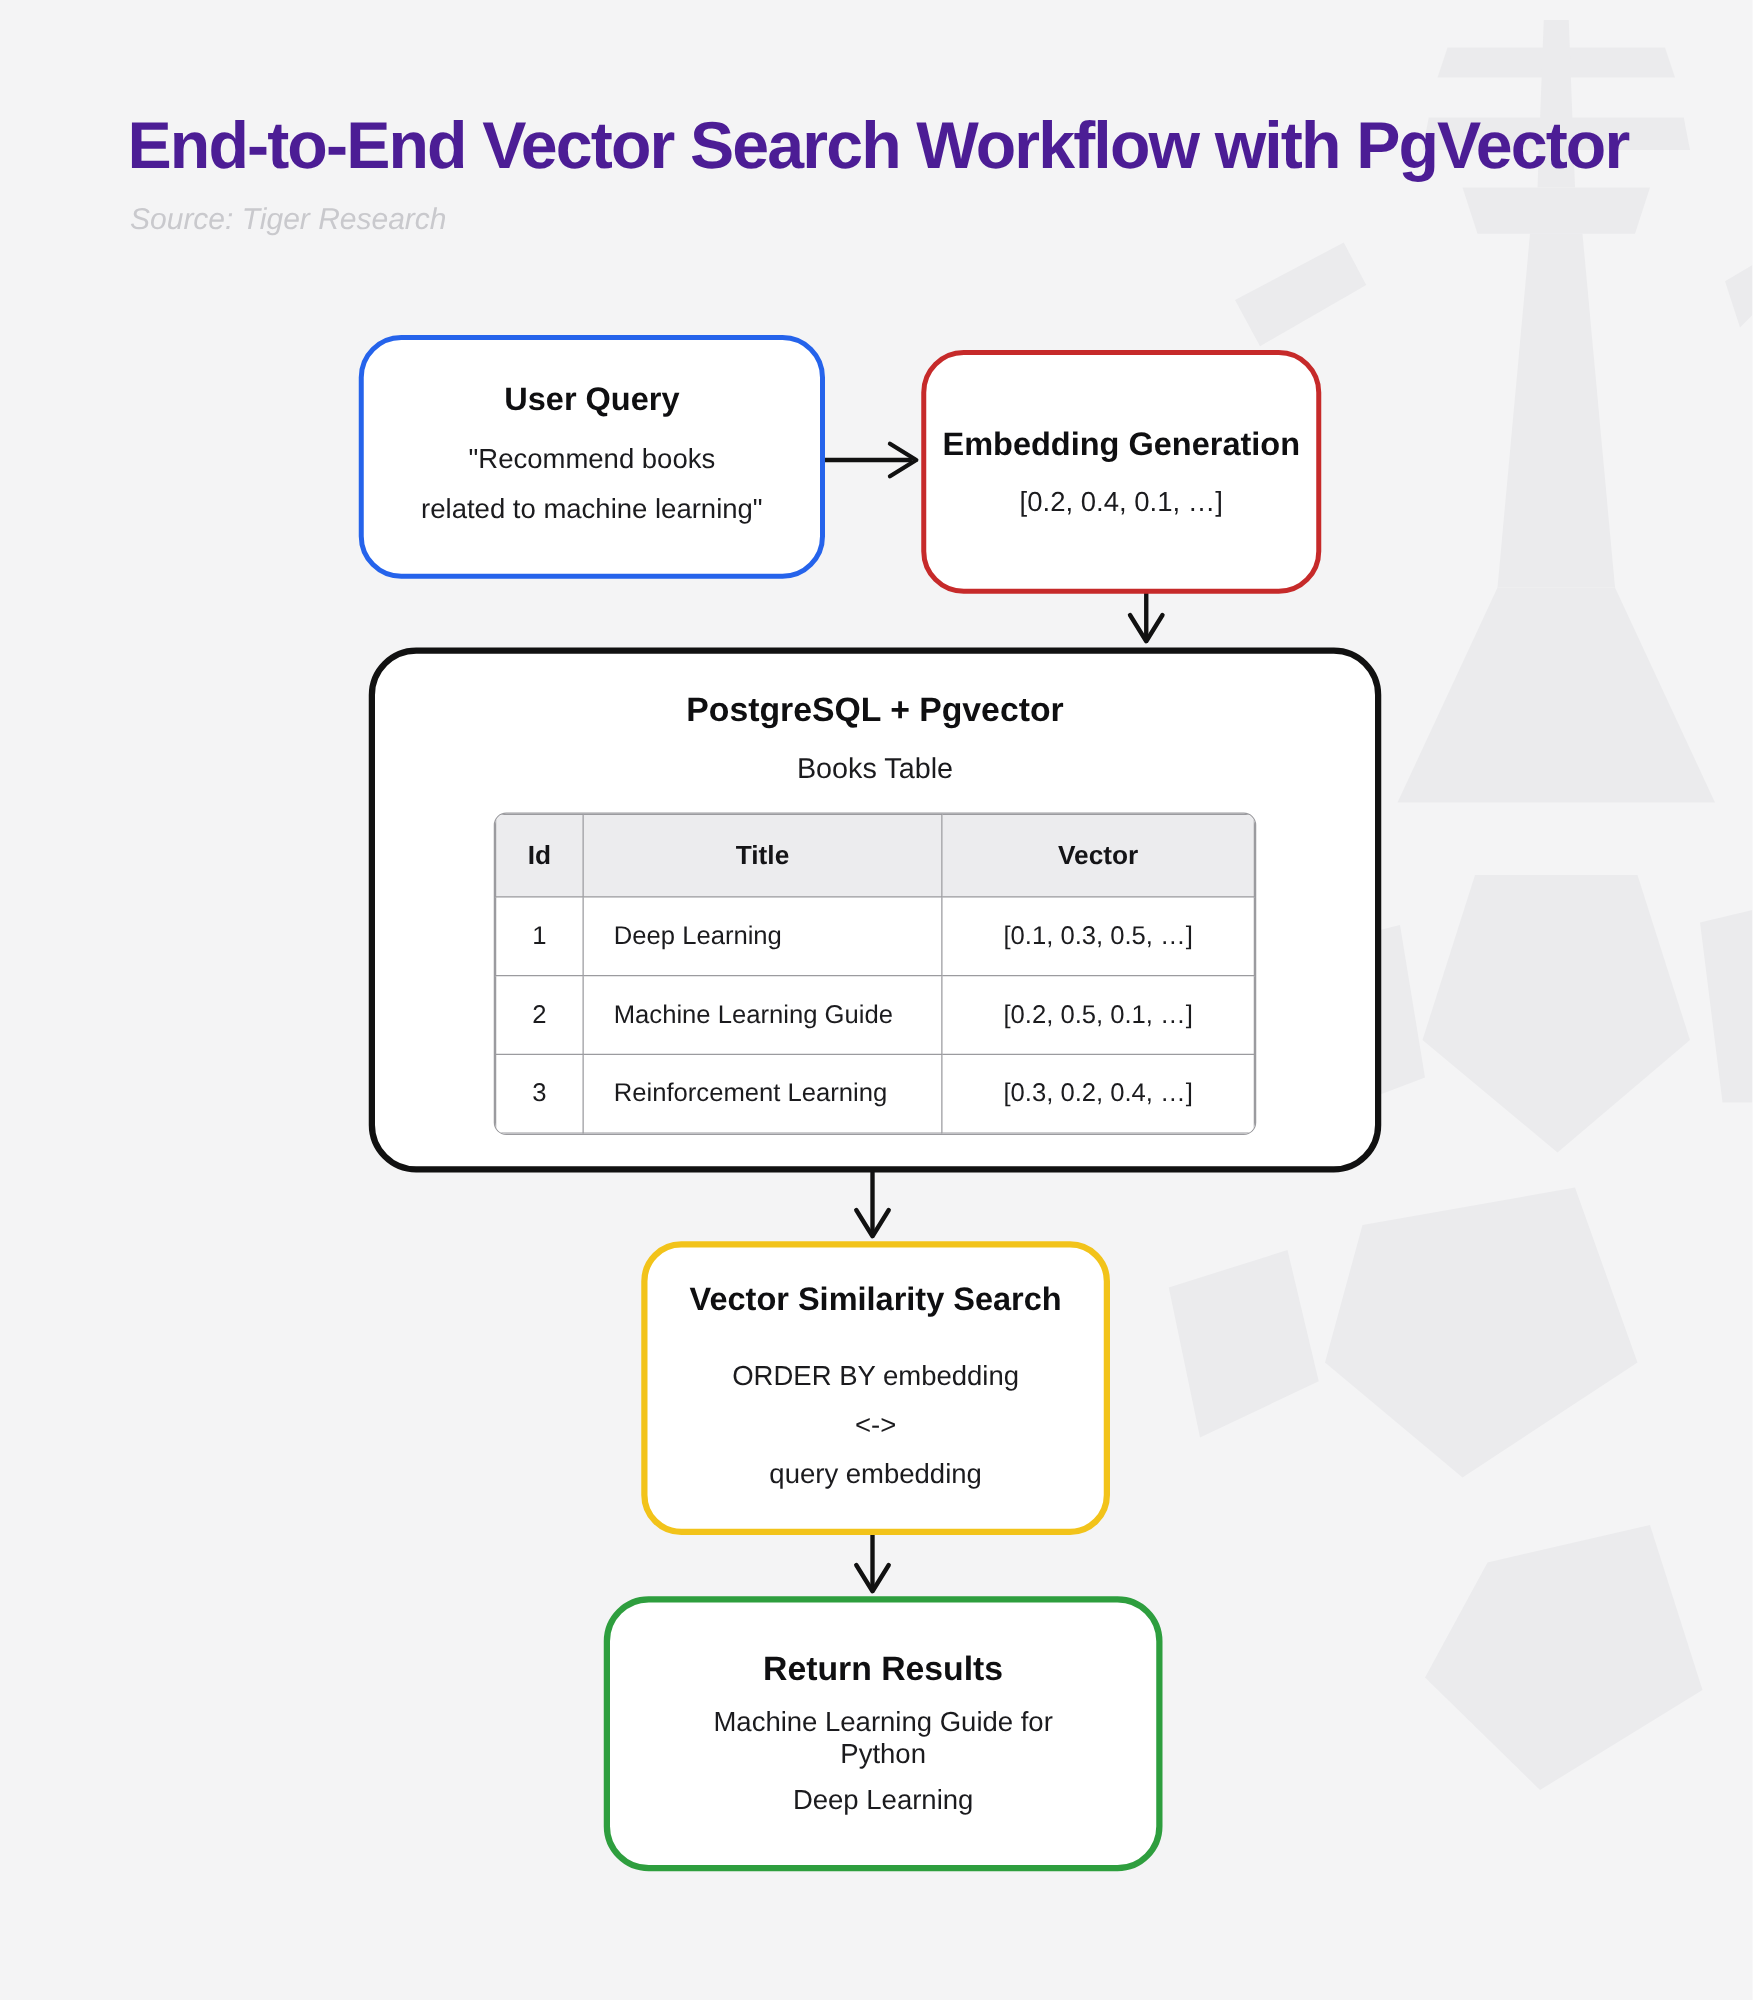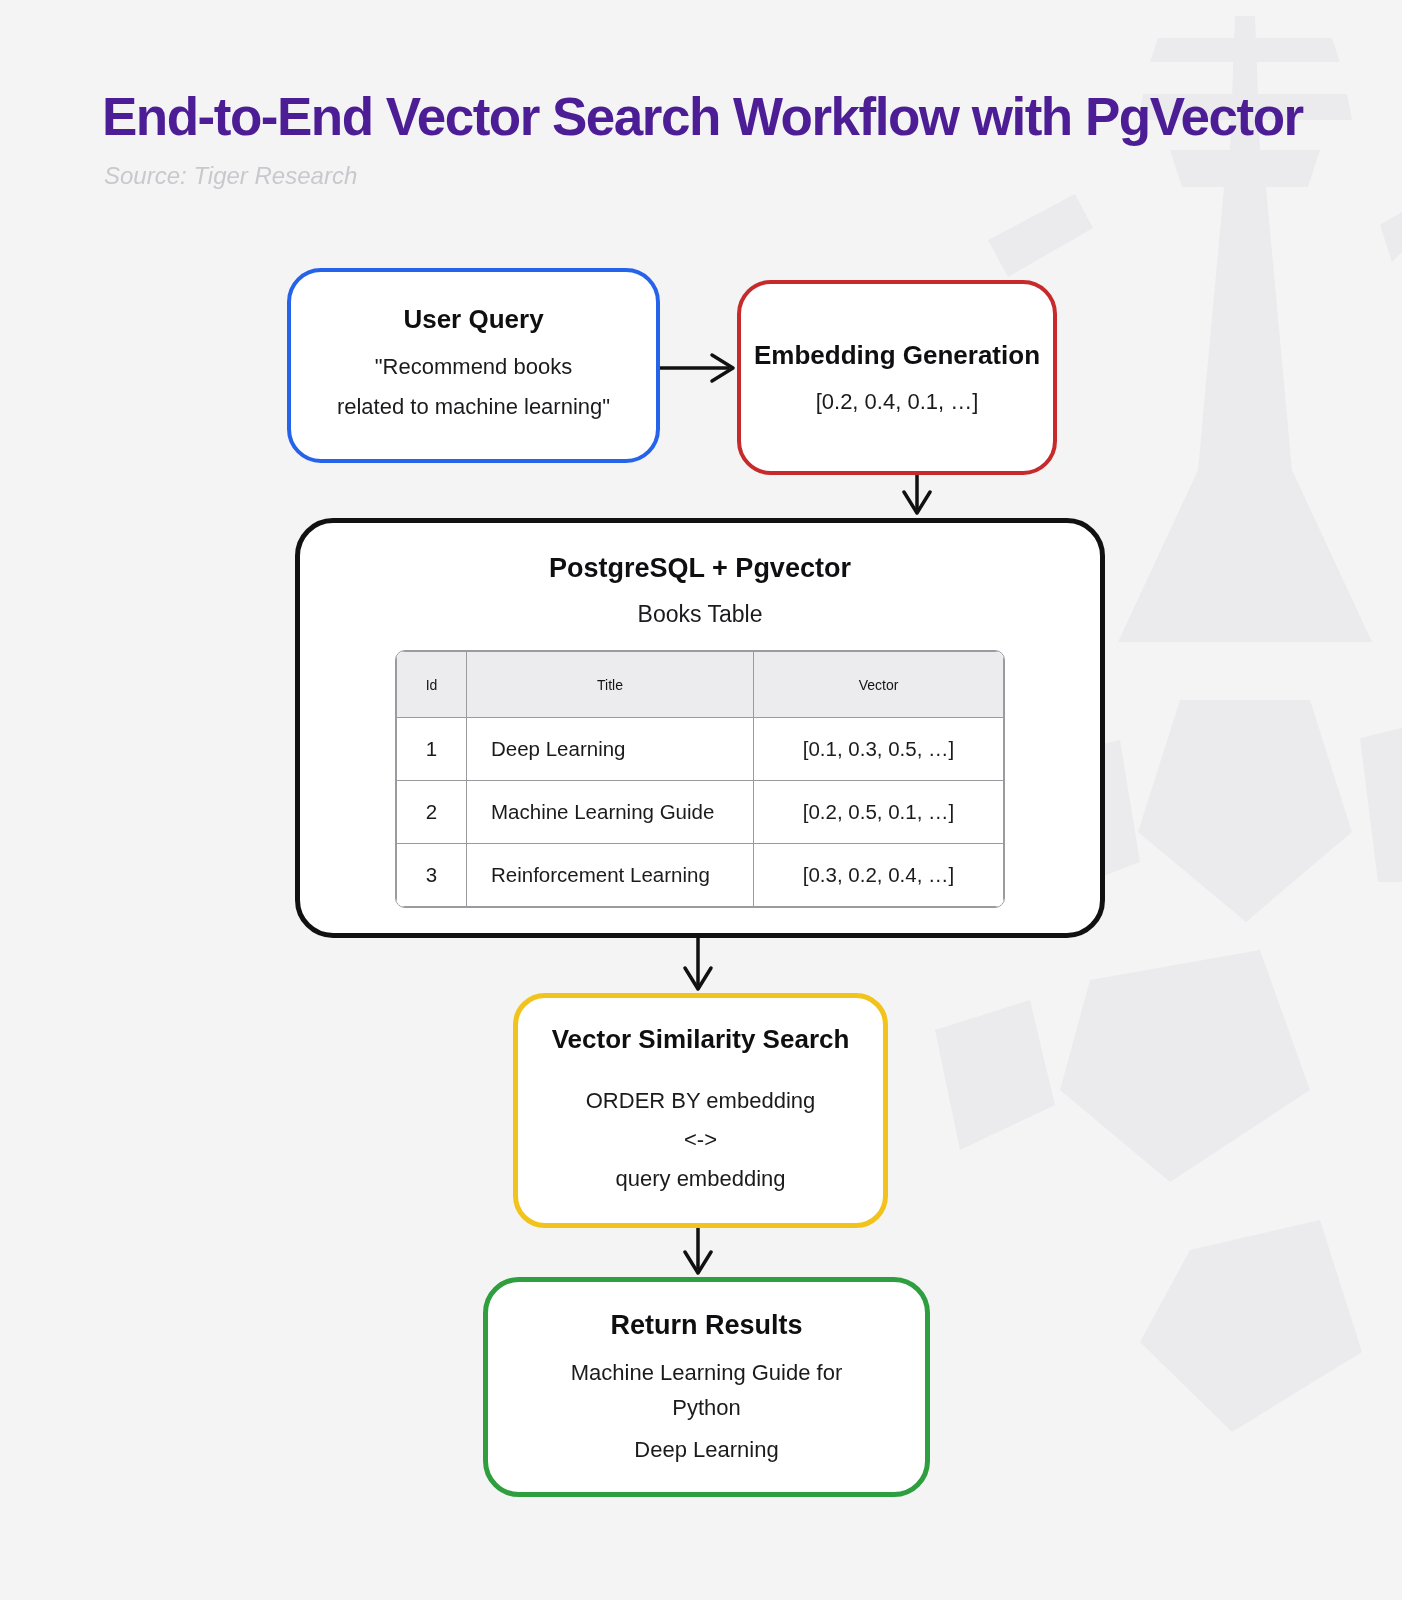--- a/index.html
+++ b/index.html
@@ -71,39 +71,39 @@
   #box-postgres .node-subtitle{ font-size:23px; margin-top:16px; color:#1b1b1e; }
 
   .table-wrap{
     margin-top:22px;
     border:1.5px solid var(--table-border);
     border-radius:10px; overflow:hidden; background:#fff;
   }
   table{ border-collapse:collapse; }
   th,td{ border:1.5px solid var(--table-border); box-sizing:border-box; }
   th{
-    background:var(--table-header-bg); font-weight:normal; font-size:14px;
+    background:var(--table-header-bg); font-weight:bold; font-size:21px;
     height:66px; color:#141417;
   }
   td{ height:63px; font-size:20.5px; color:#1b1b1e; background:#fff; }
   .col-id{ width:70px; text-align:center; }
   .col-title{ width:287px; }
   td.col-title{ text-align:left; padding-left:24px; }
   th.col-title{ text-align:center; }
   .col-vector{ width:250px; text-align:center; }
 
   #box-similarity{ left:513px; top:993px; width:375px; height:235px;
     border:5px solid var(--accent-yellow); border-radius:32px; }
   #box-similarity .node-title{ margin-bottom:26px; }
   #box-similarity .node-body div{ line-height:39px; }
 
   #box-results{ left:483px; top:1277px; width:447px; height:220px;
     border:5px solid var(--accent-green); border-radius:36px; }
   #box-results .node-title{ font-size:27px; margin-bottom:14px; }
-  #box-results .result-primary{ max-width:305px; line-height:35px; margin:0 auto; }
+  #box-results .result-primary{ max-width:305px; line-height:25px; margin:0 auto; }
   #box-results .result-secondary{ margin-top:9px; line-height:31px; }
 </style>
 </head>
 <body>
 
 <div id="canvas">
 
   <svg id="watermark" viewBox="0 0 562 1520" preserveAspectRatio="xMidYMin slice" aria-hidden="true">
     <g fill="var(--watermark)">
 

